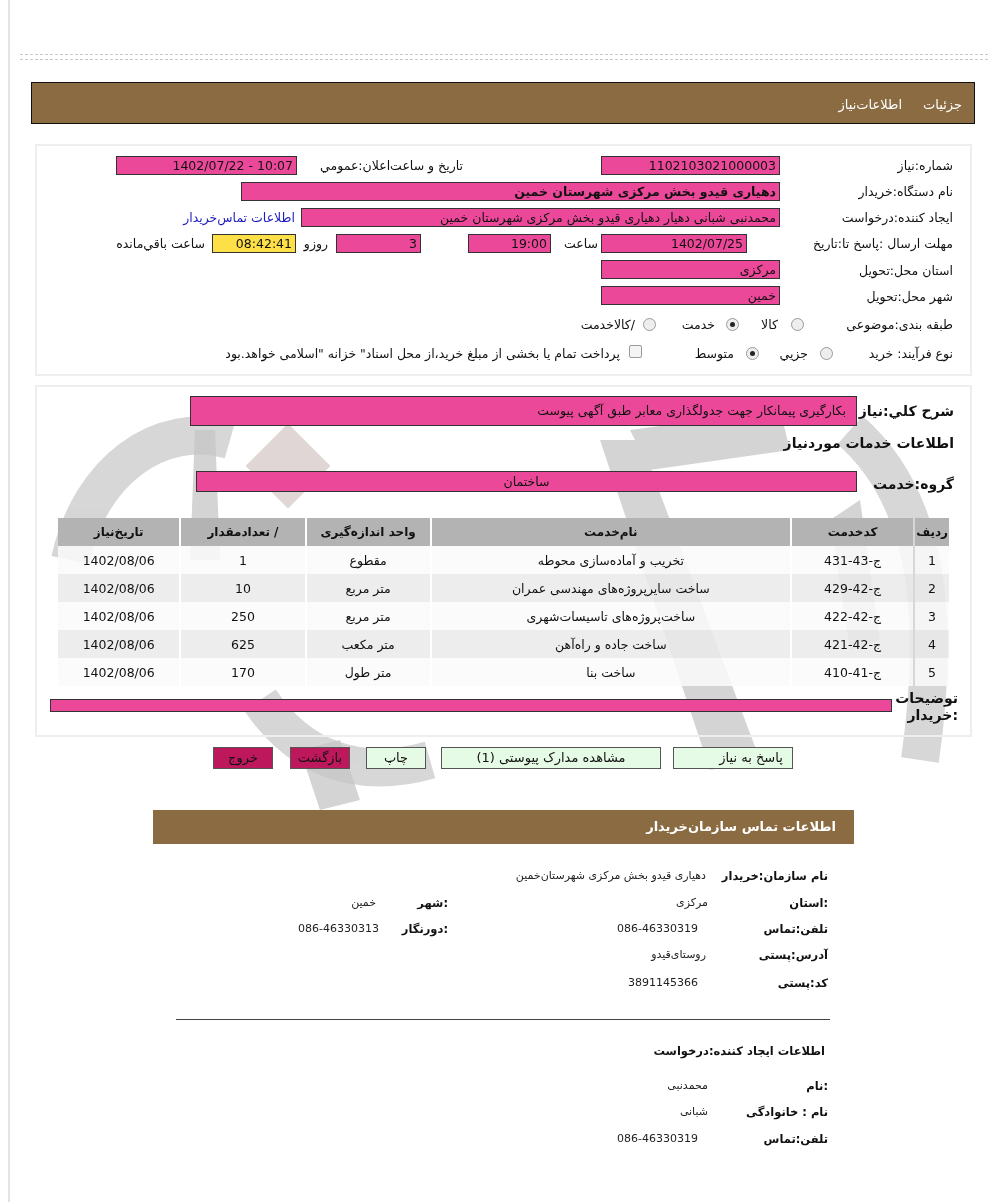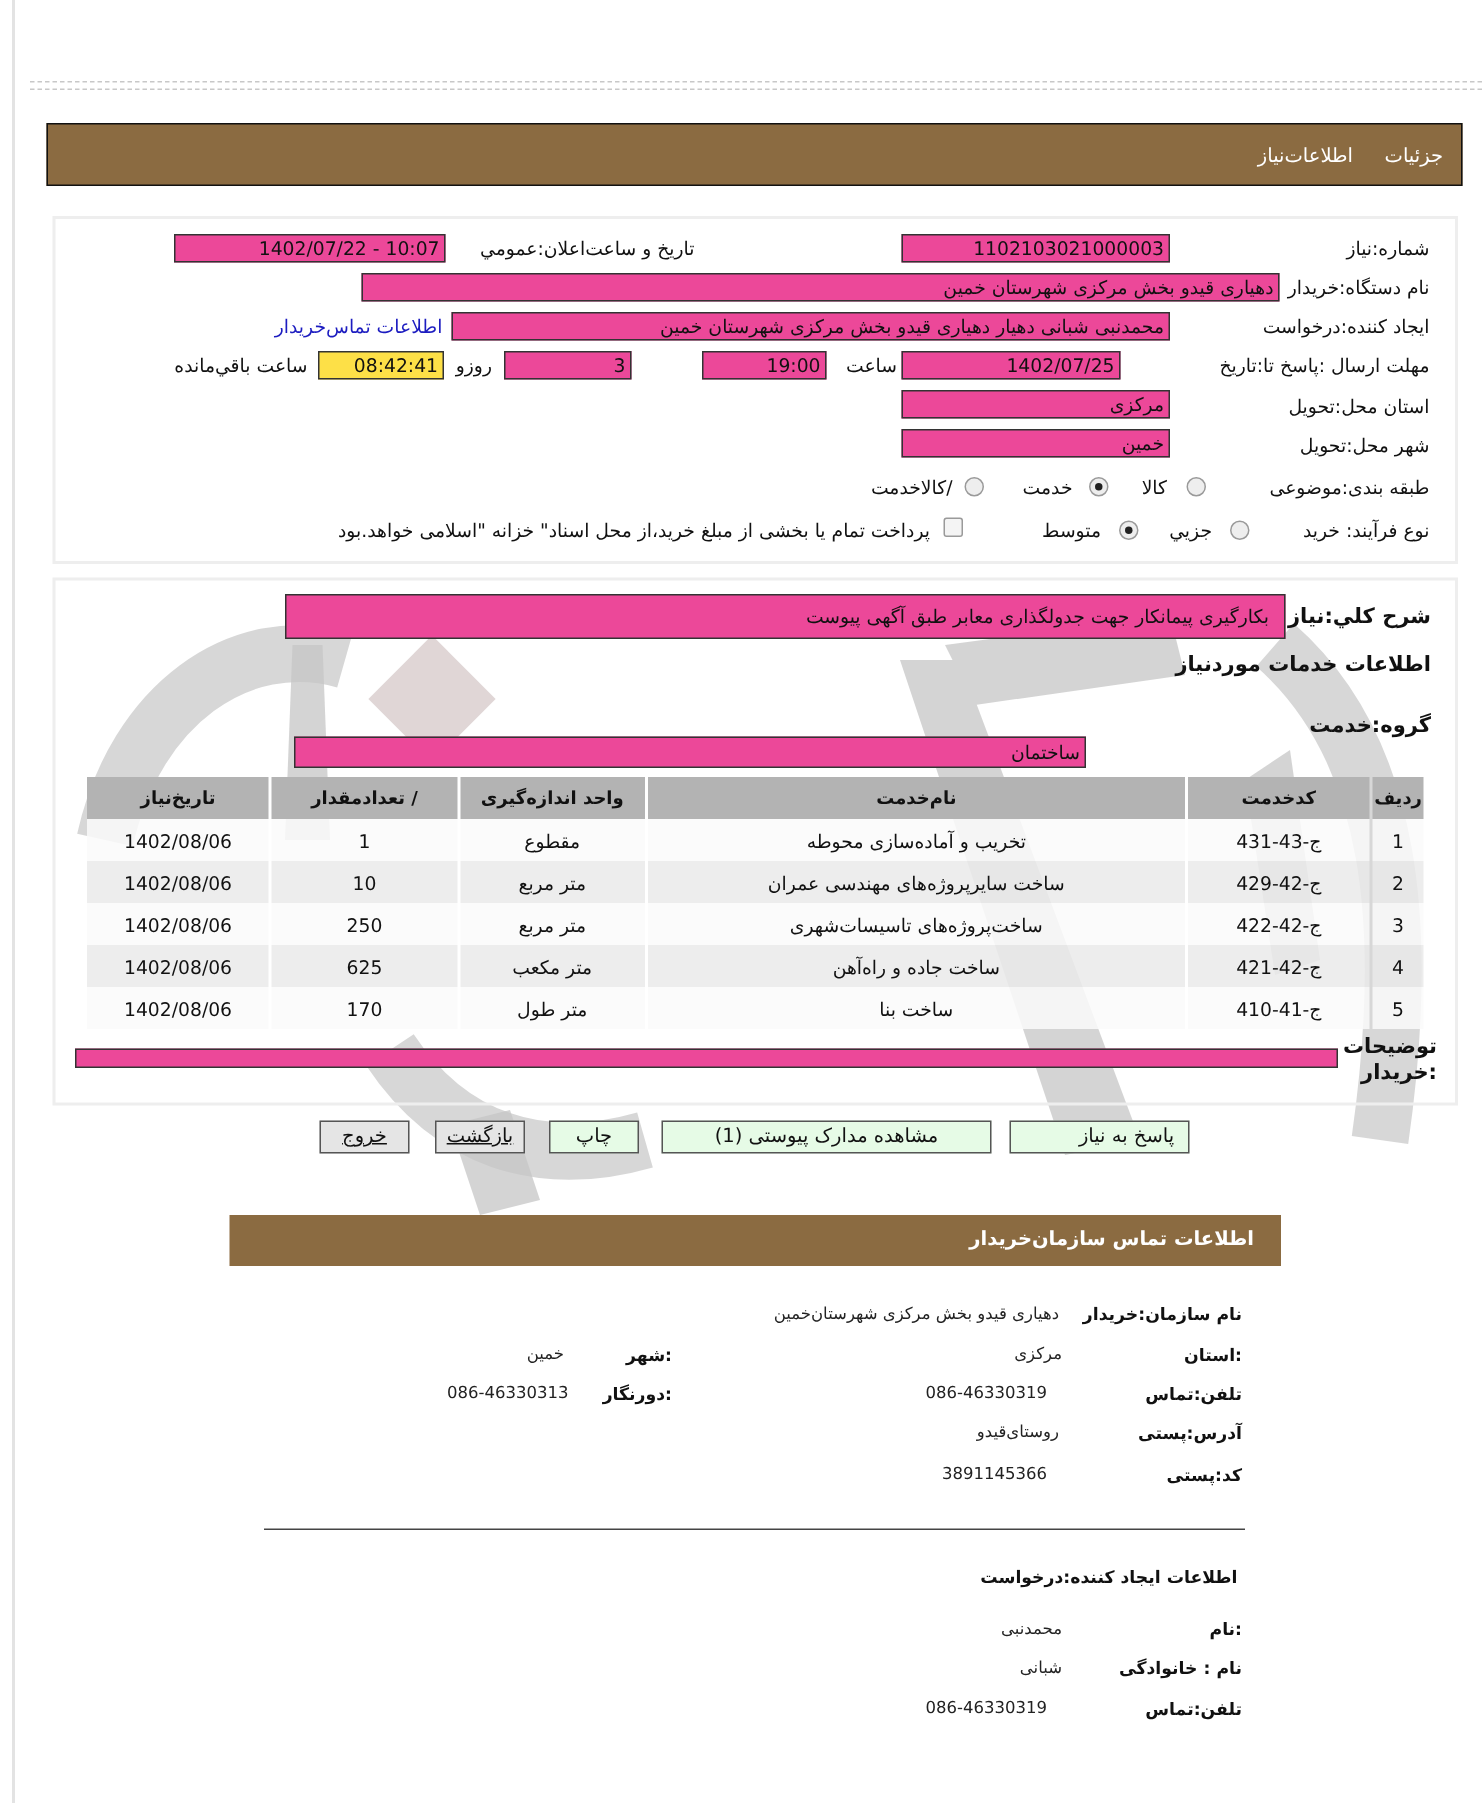--- a/index.html
+++ b/index.html
@@ -19,21 +19,21 @@
     .radio.on::after { content:""; position:absolute; left:3px; top:3px; width:5px; height:5px; border-radius:50%; background:#222; }
     .chk { position:absolute; width:13px; height:13px; border:1px solid #9a9a9a; background:#f4f4f4; box-sizing:border-box; border-radius:2px; }
     .bold { font-weight:bold; }
     table.svc { position:absolute; left:56px; top:518px; width:895px; border-collapse:separate; border-spacing:2px 0; direction:rtl; font-size:12.5px; }
     table.svc th { background:#b3b3b3; height:26px; font-weight:bold; font-size:12px; color:#111; }
     table.svc td { height:26px; text-align:center; }
     table.svc tr.odd td { background:rgba(250,250,250,0.85); }
     table.svc tr.even td { background:rgba(234,234,234,0.85); }
     .btn { position:absolute; top:747px; height:22px; border:1px solid #555; box-sizing:border-box; font-size:13px; text-align:center; line-height:20px; direction:rtl; cursor:pointer; }
     .btn.green { background:#e6fbe6; }
-    .btn.red { background:#e5e5e5;text-decoration:underline; }
+    .btn.red { background:#be185d; }
     .sub-bar { position:absolute; left:153px; top:810px; width:701px; height:34px; background:#8b6b41; color:#fff; direction:rtl; }
     .sub-bar span { position:absolute; right:18px; top:9px; font-size:13px; font-weight:bold; }
     .s { position:absolute; direction:rtl; white-space:nowrap; font-size:11px; color:#222; }
     .s.b { font-weight:bold; color:#111; font-size:11.5px; }
     .hr2 { position:absolute; left:176px; top:1019px; width:654px; height:1px; background:#444; }
   </style>
 </head>
 <body>
 
 <div class="left-rule"></div>
@@ -61,21 +61,21 @@
 </div>
 
 <div class="panel" style="left:35px; top:144px; width:937px; height:232px;"></div>
 
 <span class="lbl" style="right:35px; top:158px;">شماره:نیاز</span>
 <div class="fld ltr" style="left:601px; top:156px; width:179px;">1102103021000003</div>
 <span class="lbl" style="right:525px; top:158px;">تاریخ و ساعت‌اعلان:عمومي</span>
 <div class="fld ltr" style="left:116px; top:156px; width:181px;">1402/07/22 - 10:07</div>
 
 <span class="lbl" style="right:35px; top:184px;">نام دستگاه:خریدار</span>
-<div class="fld" style="left:241px; top:182px; width:612px;">دهیاری قیدو بخش مرکزی شهرستان خمین</div>
+<div class="fld" style="left:241px; top:182px; width:539px;font-weight:bold;">دهیاری قیدو بخش مرکزی شهرستان خمین</div>
 
 <span class="lbl" style="right:35px; top:210px;">ایجاد کننده:درخواست</span>
 <div class="fld" style="left:301px; top:208px; width:479px;">محمدنبی شبانی دهیار  دهیاری قیدو بخش مرکزی شهرستان خمین</div>
 <span class="lbl link" style="right:693px; top:210px;">اطلاعات تماس‌خریدار</span>
 
 <span class="lbl" style="right:35px; top:236px;">مهلت ارسال :پاسخ تا:تاریخ</span>
 <div class="fld ltr" style="left:601px; top:234px; width:146px;">1402/07/25</div>
 <span class="lbl" style="right:390px; top:236px;">ساعت</span>
 <div class="fld ltr" style="left:468px; top:234px; width:83px;">19:00</div>
 <div class="fld ltr" style="left:336px; top:234px; width:85px;">3</div>
@@ -106,21 +106,21 @@
 <span class="lbl" style="right:368px; top:346px;">پرداخت تمام یا بخشی از مبلغ خرید،از محل اسناد" خزانه "اسلامی خواهد.بود</span>
 
 <div class="panel" style="left:35px; top:385px; width:937px; height:352px;"></div>
 
 <span class="lbl bold" style="right:34px; top:403px; font-size:14px;">شرح کلي:نیاز</span>
 <div class="fld" style="left:190px; top:396px; width:667px; height:30px; line-height:28px; padding-right:10px;">بکارگیری پیمانکار جهت جدولگذاری معابر طبق آگهی پیوست</div>
 
 <span class="lbl bold" style="right:34px; top:435px; font-size:14px;">اطلاعات خدمات موردنیاز</span>
 
 <span class="lbl bold" style="right:34px; top:476px; font-size:14px;">گروه:خدمت</span>
-<div class="fld" style="left:196px; top:491px; width:528px; height:21px; line-height:19px;">ساختمان</div>
+<div class="fld" style="left:196px; top:471px; width:661px; height:21px; line-height:19px;text-align:center;">ساختمان</div>
 
 <table class="svc">
   <thead>
     <tr>
       <th style="width:28px;">ردیف</th>
       <th style="width:120px;">کدخدمت</th>
       <th style="width:360px;">نام‌خدمت</th>
       <th style="width:122px;">واحد اندازه‌گیری</th>
       <th style="width:122px;">/ تعدادمقدار</th>
       <th style="width:120px;">تاریخ‌نیاز</th>

